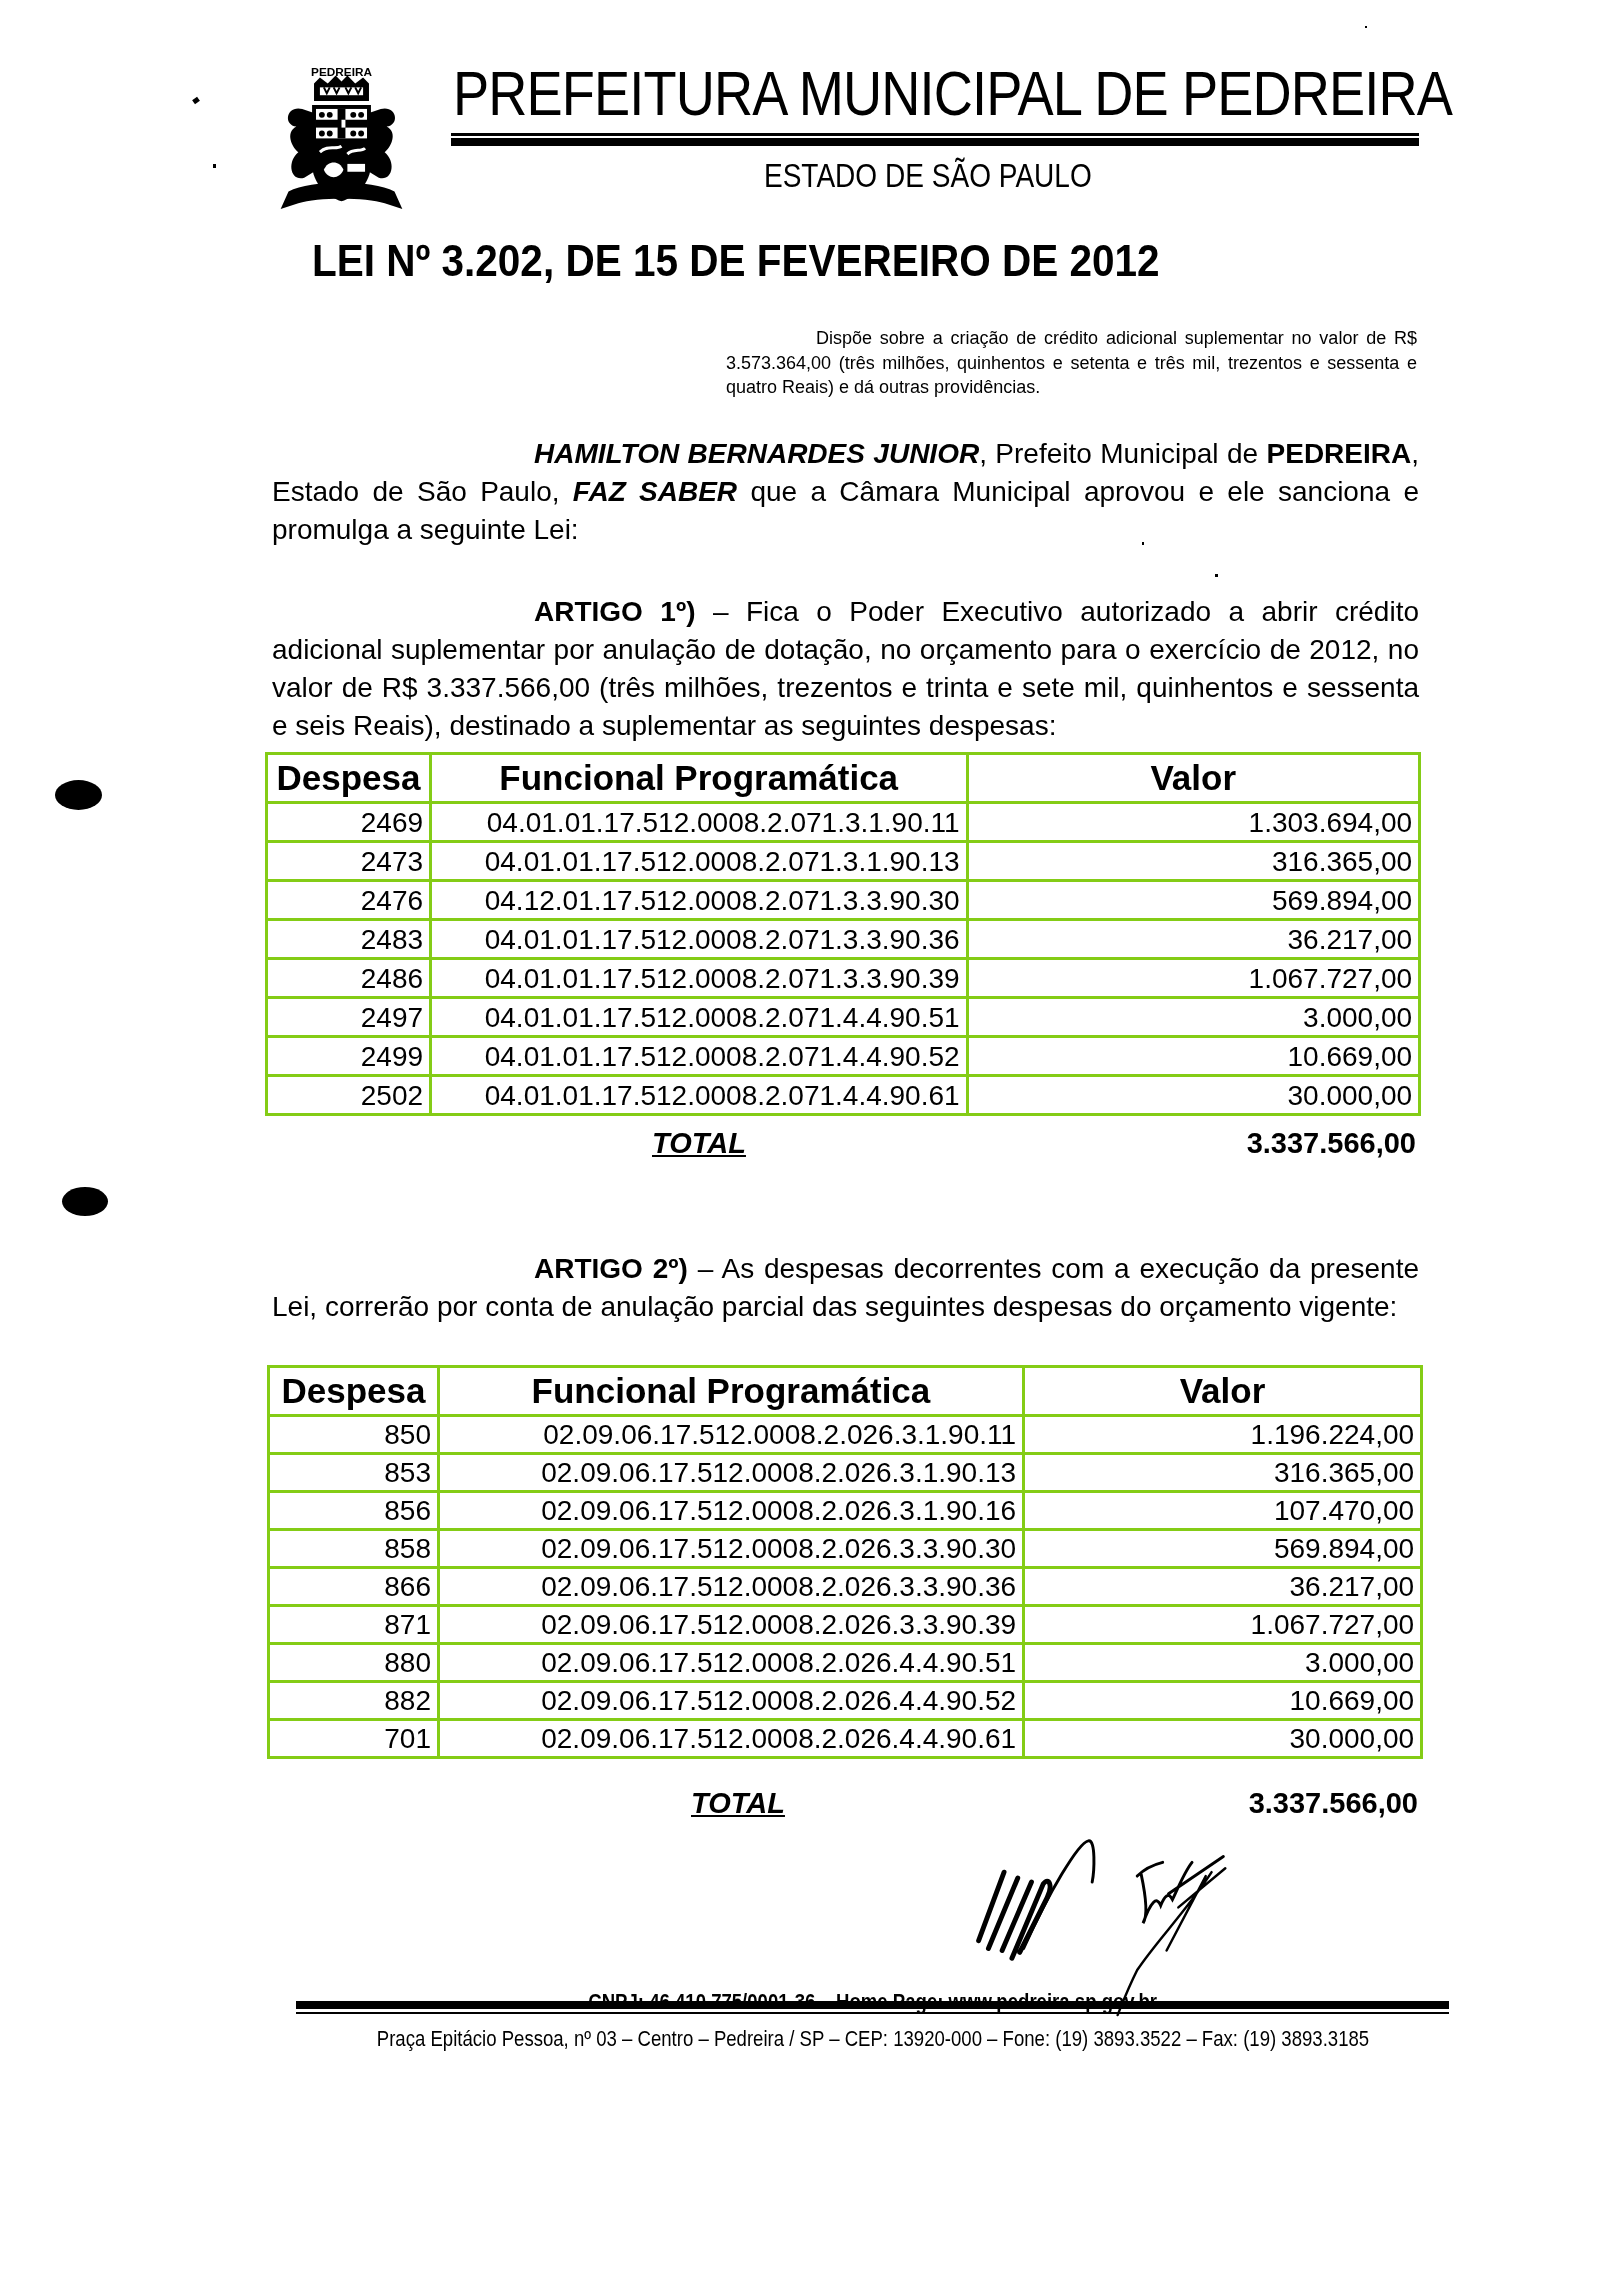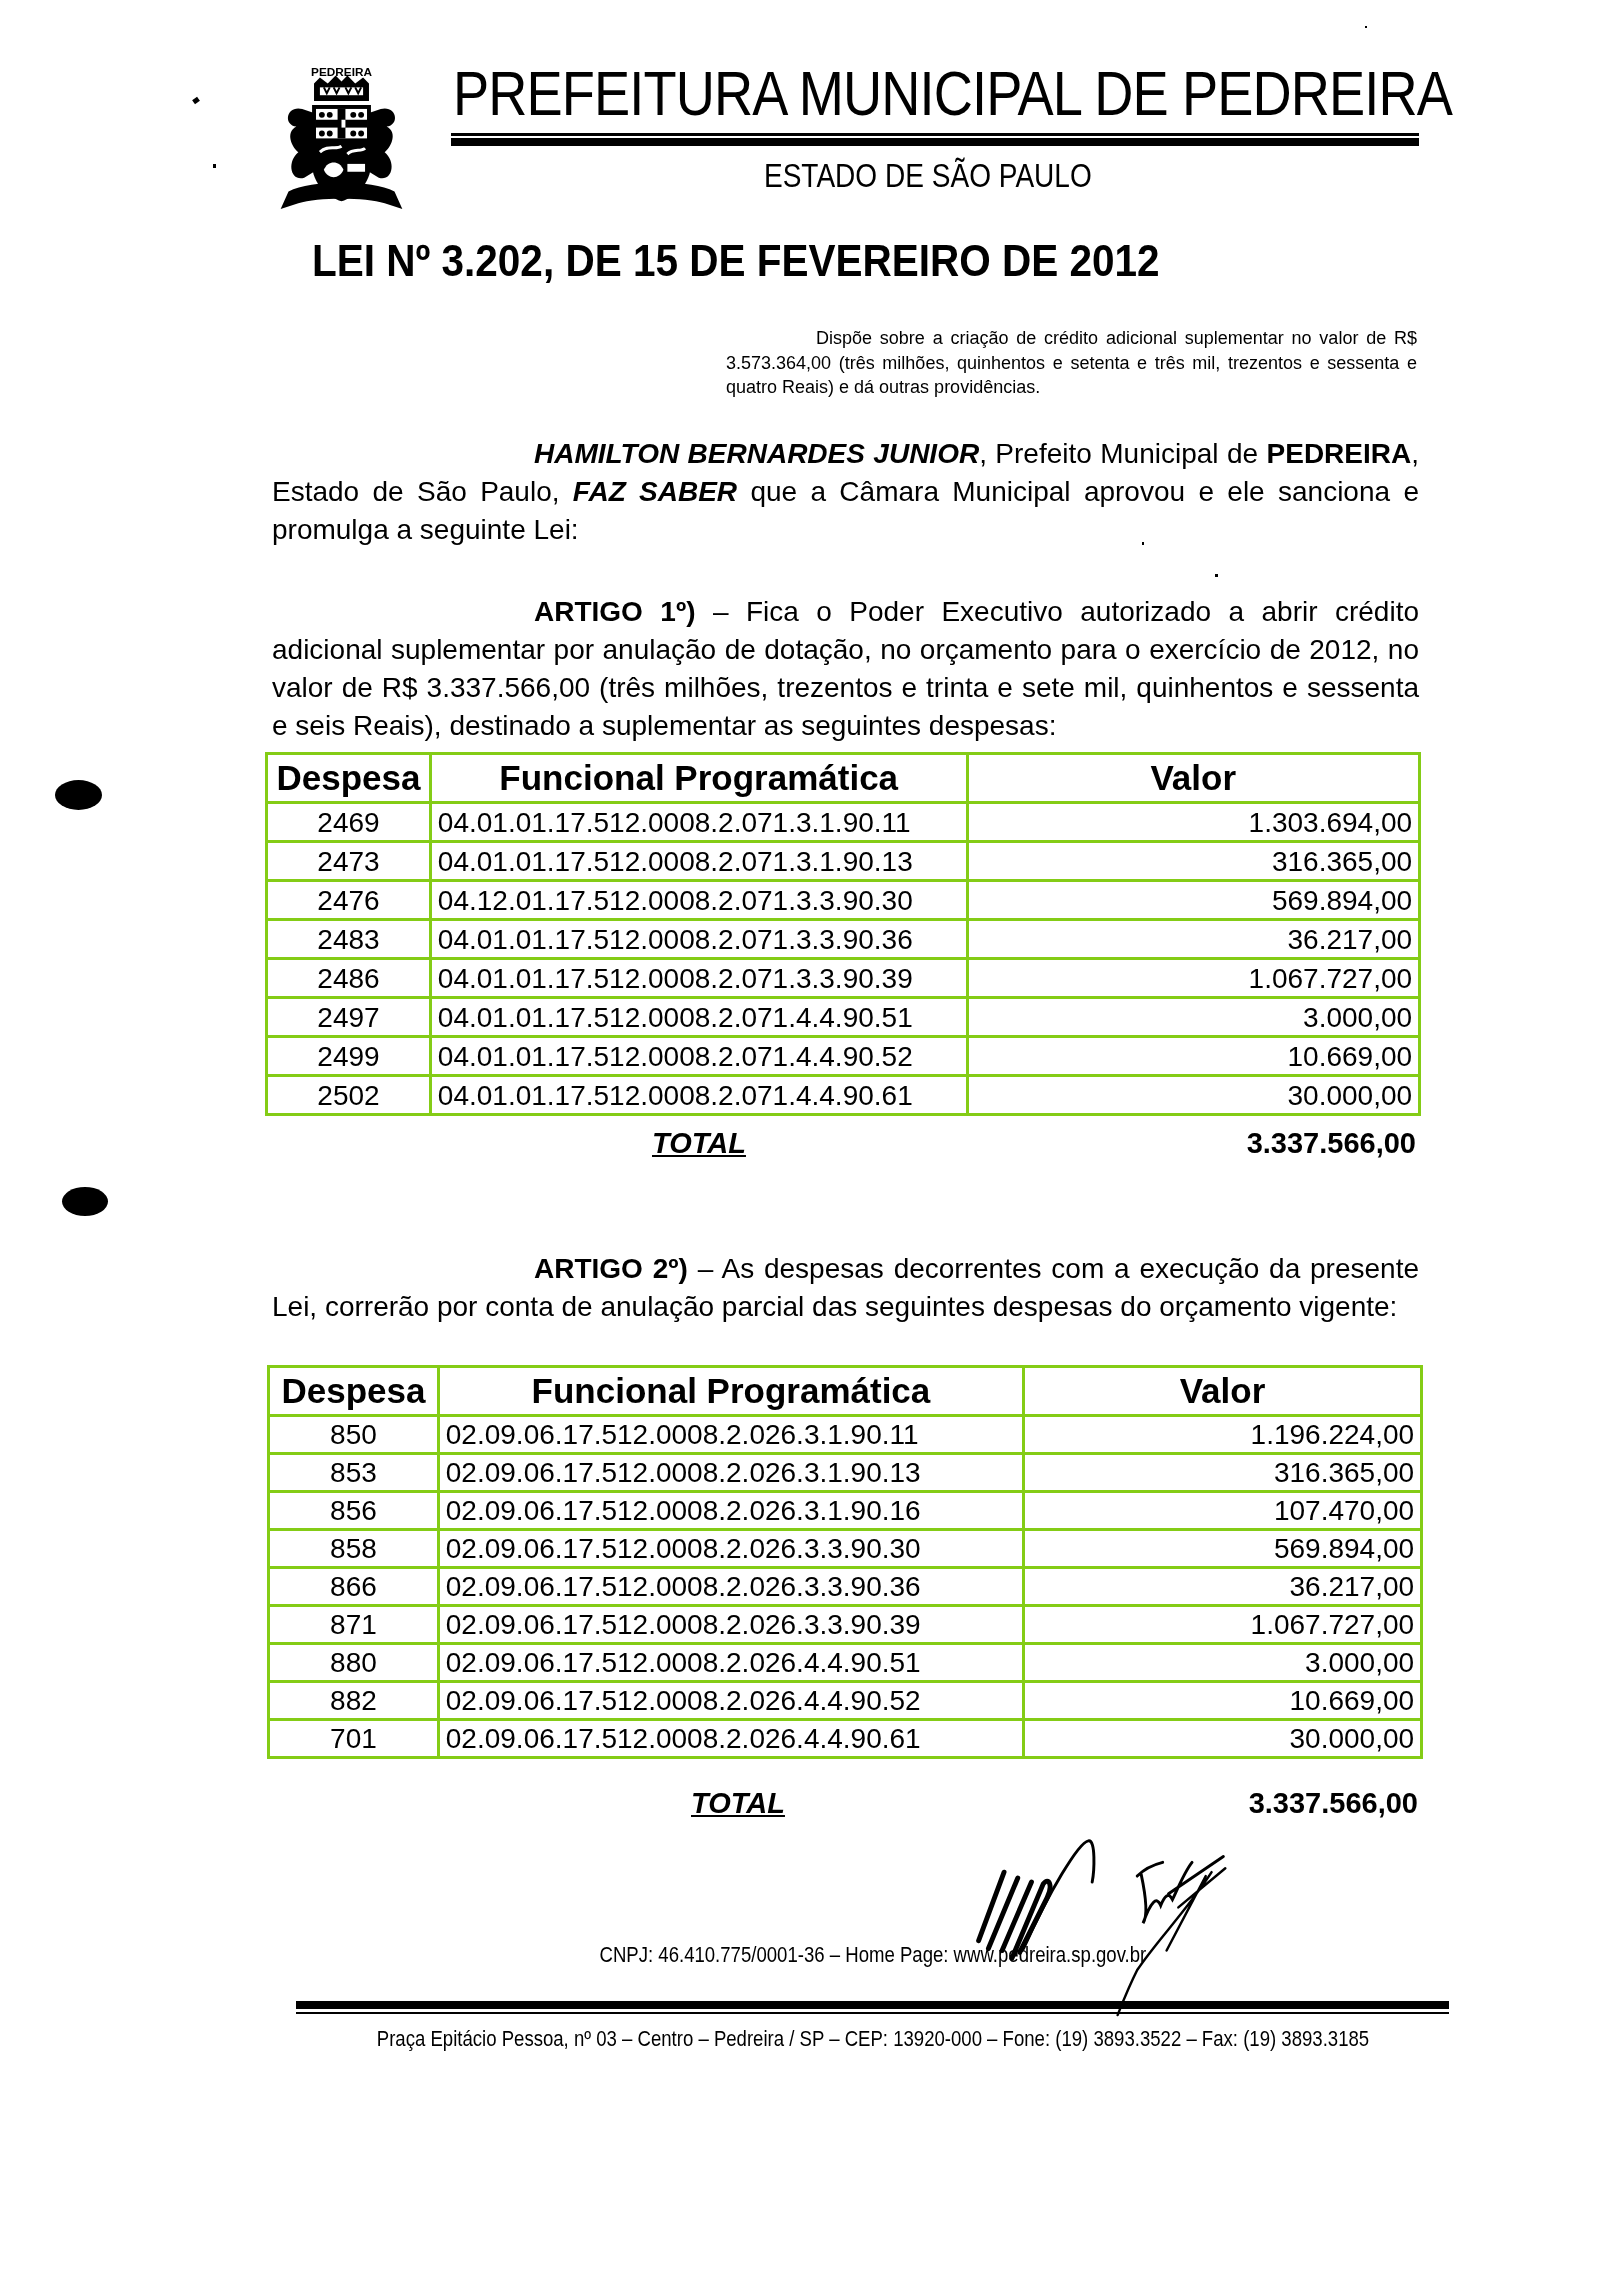--- a/index.html
+++ b/index.html
@@ -26,21 +26,21 @@
   #para-intro { top: 435px; text-indent: 262px; }
   #para-art1 { top: 593px; text-indent: 262px; }
   #para-art2 { top: 1250px; text-indent: 262px; }
   .bi { font-weight: bold; font-style: italic; }
   .b { font-weight: bold; }
 
   
   table.desp { position: absolute; border-collapse: collapse; font-size: 28px; }
   table.desp th, table.desp td { border: 3px solid #84cc16; padding: 0 5.9px; white-space: nowrap; }
   table.desp th { font-size: 35px; font-weight: bold; height: 46px; text-align: center; }
-  table.desp td { height: 36px; line-height: 35px; }
+  table.desp td { height: 36px; line-height: 35px; text-align: right; }
   td.c-desp { text-align: center; }
   td.c-func { text-align: left; padding-left: 11.8px; }
   td.c-val { text-align: right; padding-right: 9.8px; }
   #table1 { left: 265px; top: 752px; width: 1156px; }
   #table1 col.c1 { width: 164px; } #table1 col.c2 { width: 537px; } #table1 col.c3 { width: 455px; }
   #table2 { left: 267px; top: 1365px; width: 1156px; }
   #table2 col.c1 { width: 170px; } #table2 col.c2 { width: 586px; } #table2 col.c3 { width: 400px; }
   #table2 td { height: 35px; }
 
   .total-label { font-size: 29px; font-weight: bold; font-style: italic; text-decoration: underline; }
@@ -52,21 +52,21 @@
 
   
   #signature { left: 941px; top: 1833px; width: 412px; height: 186px; }
 
   
   #foot-thick { left: 296px; top: 2001px; width: 1153px; height: 7.8px; background: #000; }
   #foot-thin { left: 296px; top: 2012px; width: 1153px; height: 2px; background: #000; }
   .foot-line { left: 294px; width: 1157px; text-align: center; font-size: 21.6px; line-height: 27.4px; }
   .foot-line .cond { transform: scaleX(0.86); transform-origin: center top; }
   #foot-1 { top: 2025px; }
-  #foot-2 { top: 1941px; }
+  #foot-2 { top: 1988px; font-weight: bold; }
 
   
   .hole { background: #000; border-radius: 50%; }
   #hole-1 { left: 55px; top: 780px; width: 47px; height: 30px; }
   #hole-2 { left: 62px; top: 1187px; width: 46px; height: 29px; }
   .speck { background: #000; }
 </style>
 </head>
 <body>
 

